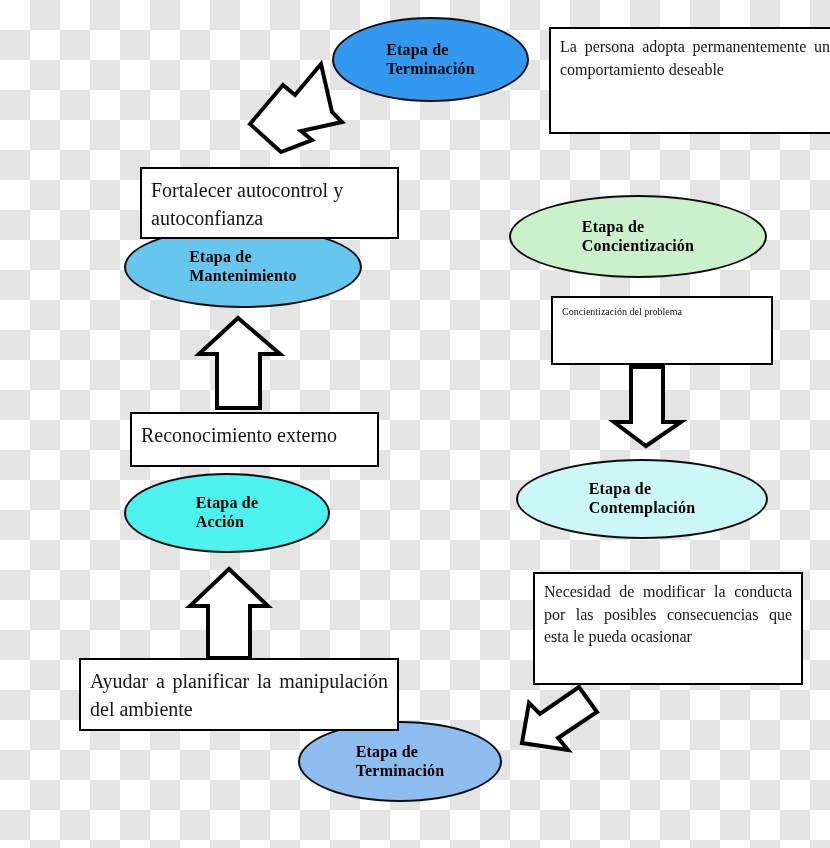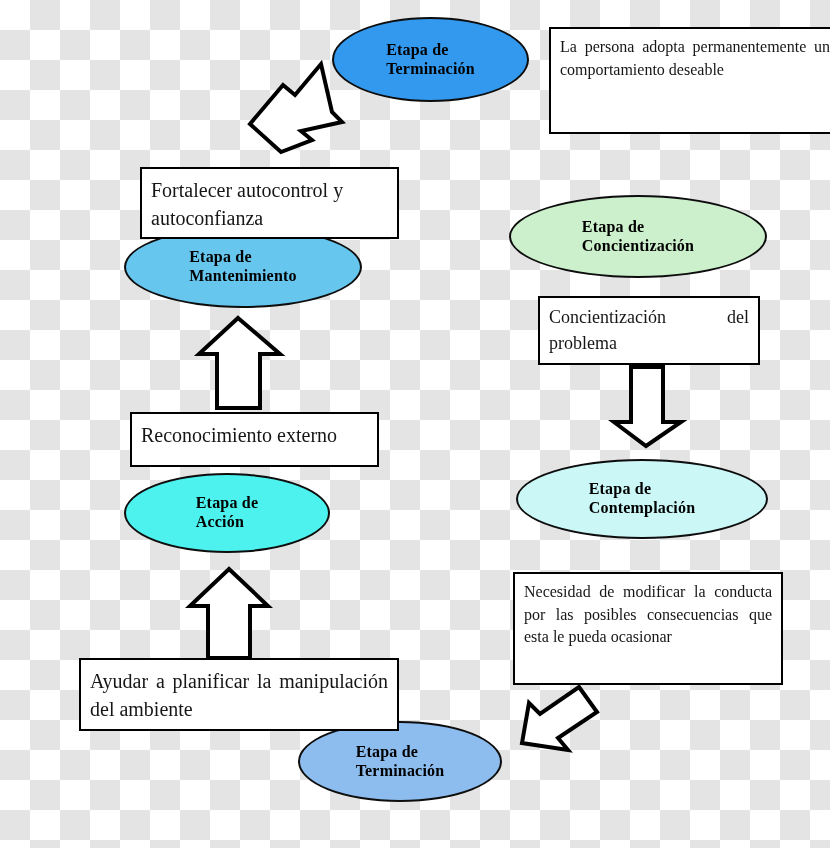--- a/index.html
+++ b/index.html
@@ -117,23 +117,23 @@
   </div>
 
   <div class="textbox" style="left:549px; top:27px; width:270px; height:90px; font-size:16px; position:absolute;">La persona adopta permanentemente un comportamiento deseable</div>
 
   <div class="textbox nojustify" style="left:140px; top:147px; width:237px; height:55px; font-size:20px; position:absolute;margin-top:20px;">Fortalecer autocontrol y autoconfianza</div>
 
   <div class="textbox nojustify" style="left:130px; top:412px; width:227px; height:38px; font-size:20px; position:absolute;">Reconocimiento externo</div>
 
   <div class="textbox" style="left:79px; top:658px; width:298px; height:56px; font-size:20px; position:absolute;">Ayudar a planificar la manipulación del ambiente</div>
 
-  <div class="textbox" style="left:538px; top:296px; width:200px; height:52px; font-size:18px; position:absolute;">Concientización del problema</div>
+  <div class="textbox" style="left:551px; top:296px; width:200px; height:52px; font-size:10px; position:absolute;">Concientización del problema</div>
 
-  <div class="textbox" style="left:513px; top:572px; width:248px; height:96px; font-size:16px; position:absolute;">Necesidad de modificar la conducta por las posibles consecuencias que esta le pueda ocasionar</div>
+  <div class="textbox" style="left:533px; top:572px; width:248px; height:96px; font-size:16px; position:absolute;">Necesidad de modificar la conducta por las posibles consecuencias que esta le pueda ocasionar</div>
 
   <div class="arrow" style="left:243px; top:52px; width:112px; height:110px;">
     <svg width="112" height="110" viewBox="0 0 112 110">
       <polygon points="7,72 40,33 52,43 78,12 89,60 99,70 58,79 69,88 38,100"></polygon>
     </svg>
   </div>
 
   <div class="arrow" style="left:196px; top:311px; width:90px; height:100px;">
     <svg width="90" height="100" viewBox="0 0 90 100">
       <polygon points="42,7 84,43 64,43 64,97 21,97 21,43 3,43"></polygon>

